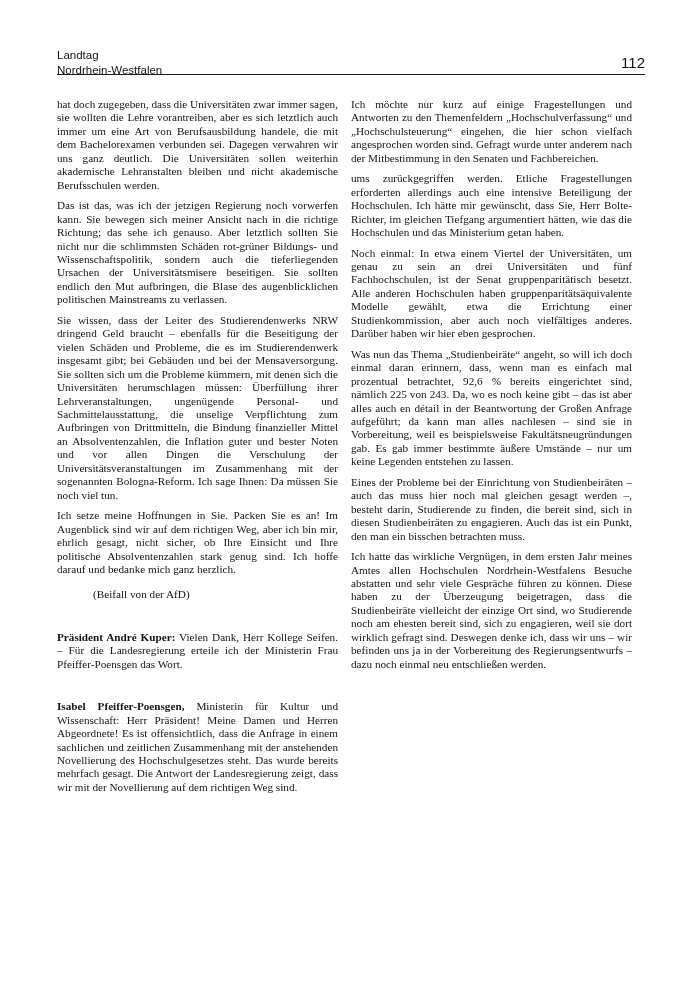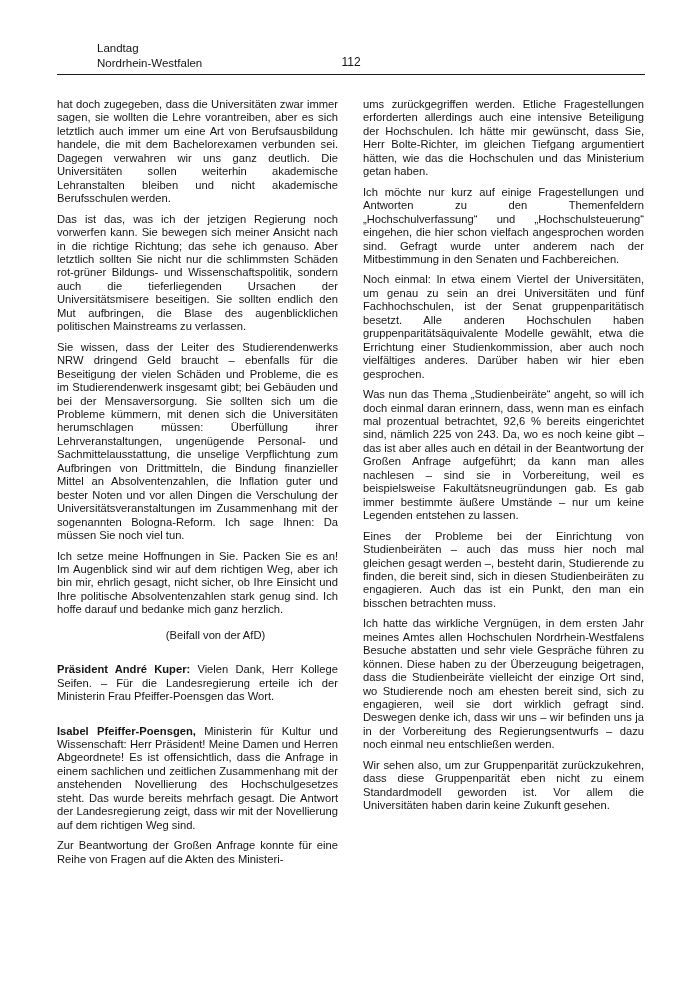--- a/index.html
+++ b/index.html
@@ -7,42 +7,42 @@
     width: 700px; height: 990px;
     background: #ffffff;
     color: #141414;
     font-family: "Liberation Sans", sans-serif;
     overflow: hidden;
   }
   .page { padding: 40px 55px 0 57px; position: relative; }
 
   
   .header { position: relative; font-size: 11.5px; line-height: 15px; }
-  .header-left  { position: absolute; left: 0; top: 1px; text-align: left; margin-left: 40px; }
+  .header-left  { position: absolute; left: 0; top: 8px; text-align: left; }
   .header-right { position: absolute; right: 0; top: 0; text-align: right; }
   .page-number {
-    text-align: center; font-size: 12px; line-height: 15px;
+    text-align: right; font-size: 15px; line-height: 15px;
     padding-top: 15px; height: 15px;
   }
   .header-rule {
     border: none; border-top: 1.4px solid #1a1a1a;
     margin: 4px 0 0 0; height: 0;
   }
 
   
-  .columns { display: flex; gap: 25px; margin-top: 23px; }
+  .columns { display: flex; gap: 13px; margin-top: 23px; font-family: Liberation Serif, serif; }
   .col {
     width: 281px;
     font-size: 11.2px; line-height: 13.45px;
     text-align: justify;
     hyphens: auto; -webkit-hyphens: auto;
   }
   .col p { margin: 0 0 7px 0; }
-  .col p.stage { text-align: center; margin: 12px 0 12px 36px; }
-  .col p.speaker { margin-top: 21px; }
+  .col p.stage { text-align: left; margin: 12px 0 12px 36px; }
+  .col p.speaker { margin-top: 29px; }
   .col p strong { font-weight: bold; }
 </style>
 </head>
 <body>
 
 <div class="page">
 
   <div class="header">
     <div class="header-left">
       <div>Landtag</div>
@@ -54,26 +54,24 @@
 
   <div class="columns">
     <div class="col">
         <p class="body">hat doch zugegeben, dass die Universitäten zwar immer sagen, sie wollten die Lehre vorantreiben, aber es sich letztlich auch immer um eine Art von Berufsausbildung handele, die mit dem Bachelorexamen verbunden sei. Dagegen verwahren wir uns ganz deutlich. Die Universitäten sollen weiterhin akademische Lehranstalten bleiben und nicht akademische Berufsschulen werden.</p>
         <p class="body">Das ist das, was ich der jetzigen Regierung noch vorwerfen kann. Sie bewegen sich meiner Ansicht nach in die richtige Richtung; das sehe ich genauso. Aber letztlich sollten Sie nicht nur die schlimmsten Schäden rot-grüner Bildungs- und Wissenschaftspolitik, sondern auch die tieferliegenden Ursachen der Universitätsmisere beseitigen. Sie sollten endlich den Mut aufbringen, die Blase des augenblicklichen politischen Mainstreams zu verlassen.</p>
         <p class="body">Sie wissen, dass der Leiter des Studierendenwerks NRW dringend Geld braucht – ebenfalls für die Beseitigung der vielen Schäden und Probleme, die es im Studierendenwerk insgesamt gibt; bei Gebäuden und bei der Mensaversorgung. Sie sollten sich um die Probleme kümmern, mit denen sich die Universitäten herumschlagen müssen: Überfüllung ihrer Lehrveranstaltungen, ungenügende Personal- und Sachmittelausstattung, die unselige Verpflichtung zum Aufbringen von Drittmitteln, die Bindung finanzieller Mittel an Absolventenzahlen, die Inflation guter und bester Noten und vor allen Dingen die Verschulung der Universitätsveranstaltungen im Zusammenhang mit der sogenannten Bologna-Reform. Ich sage Ihnen: Da müssen Sie noch viel tun.</p>
         <p class="body">Ich setze meine Hoffnungen in Sie. Packen Sie es an! Im Augenblick sind wir auf dem richtigen Weg, aber ich bin mir, ehrlich gesagt, nicht sicher, ob Ihre Einsicht und Ihre politische Absolventenzahlen stark genug sind. Ich hoffe darauf und bedanke mich ganz herzlich.</p>
         <p class="stage">(Beifall von der AfD)</p>
         <p class="speaker"><strong>Präsident André Kuper:</strong> Vielen Dank, Herr Kollege Seifen. – Für die Landesregierung erteile ich der Ministerin Frau Pfeiffer-Poensgen das Wort.</p>
         <p class="speaker"><strong>Isabel Pfeiffer-Poensgen,</strong> Ministerin für Kultur und Wissenschaft: Herr Präsident! Meine Damen und Herren Abgeordnete! Es ist offensichtlich, dass die Anfrage in einem sachlichen und zeitlichen Zusammenhang mit der anstehenden Novellierung des Hochschulgesetzes steht. Das wurde bereits mehrfach gesagt. Die Antwort der Landesregierung zeigt, dass wir mit der Novellierung auf dem richtigen Weg sind.</p>
-        <p class="body">Zur Beantwortung der Großen Anfrage konnte für eine Reihe von Fragen auf die Akten des Ministeri-</p>
       </div>
     <div class="col">
+        <p class="body">Ich möchte nur kurz auf einige Fragestellungen und Antworten zu den Themenfeldern „Hochschulverfassung“ und „Hochschulsteuerung“ eingehen, die hier schon vielfach angesprochen worden sind. Gefragt wurde unter anderem nach der Mitbestimmung in den Senaten und Fachbereichen.</p>
         <p class="body">ums zurückgegriffen werden. Etliche Fragestellungen erforderten allerdings auch eine intensive Beteiligung der Hochschulen. Ich hätte mir gewünscht, dass Sie, Herr Bolte-Richter, im gleichen Tiefgang argumentiert hätten, wie das die Hochschulen und das Ministerium getan haben.</p>
-        <p class="body">Ich möchte nur kurz auf einige Fragestellungen und Antworten zu den Themenfeldern „Hochschulverfassung“ und „Hochschulsteuerung“ eingehen, die hier schon vielfach angesprochen worden sind. Gefragt wurde unter anderem nach der Mitbestimmung in den Senaten und Fachbereichen.</p>
         <p class="body">Noch einmal: In etwa einem Viertel der Universitäten, um genau zu sein an drei Universitäten und fünf Fachhochschulen, ist der Senat gruppenparitätisch besetzt. Alle anderen Hochschulen haben gruppenparitätsäquivalente Modelle gewählt, etwa die Errichtung einer Studienkommission, aber auch noch vielfältiges anderes. Darüber haben wir hier eben gesprochen.</p>
         <p class="body">Was nun das Thema „Studienbeiräte“ angeht, so will ich doch einmal daran erinnern, dass, wenn man es einfach mal prozentual betrachtet, 92,6 % bereits eingerichtet sind, nämlich 225 von 243. Da, wo es noch keine gibt – das ist aber alles auch en détail in der Beantwortung der Großen Anfrage aufgeführt; da kann man alles nachlesen – sind sie in Vorbereitung, weil es beispielsweise Fakultätsneugründungen gab. Es gab immer bestimmte äußere Umstände – nur um keine Legenden entstehen zu lassen.</p>
         <p class="body">Eines der Probleme bei der Einrichtung von Studienbeiräten – auch das muss hier noch mal gleichen gesagt werden –, besteht darin, Studierende zu finden, die bereit sind, sich in diesen Studienbeiräten zu engagieren. Auch das ist ein Punkt, den man ein bisschen betrachten muss.</p>
         <p class="body">Ich hatte das wirkliche Vergnügen, in dem ersten Jahr meines Amtes allen Hochschulen Nordrhein-Westfalens Besuche abstatten und sehr viele Gespräche führen zu können. Diese haben zu der Überzeugung beigetragen, dass die Studienbeiräte vielleicht der einzige Ort sind, wo Studierende noch am ehesten bereit sind, sich zu engagieren, weil sie dort wirklich gefragt sind. Deswegen denke ich, dass wir uns – wir befinden uns ja in der Vorbereitung des Regierungsentwurfs – dazu noch einmal neu entschließen werden.</p>
-        <p class="body">Wir sehen also, um zur Gruppenparität zurückzukehren, dass diese Gruppenparität eben nicht zu einem Standardmodell geworden ist. Vor allem die Universitäten haben darin keine Zukunft gesehen.</p>
       </div>
   </div>
 
 </div>
 
 </body></html>

